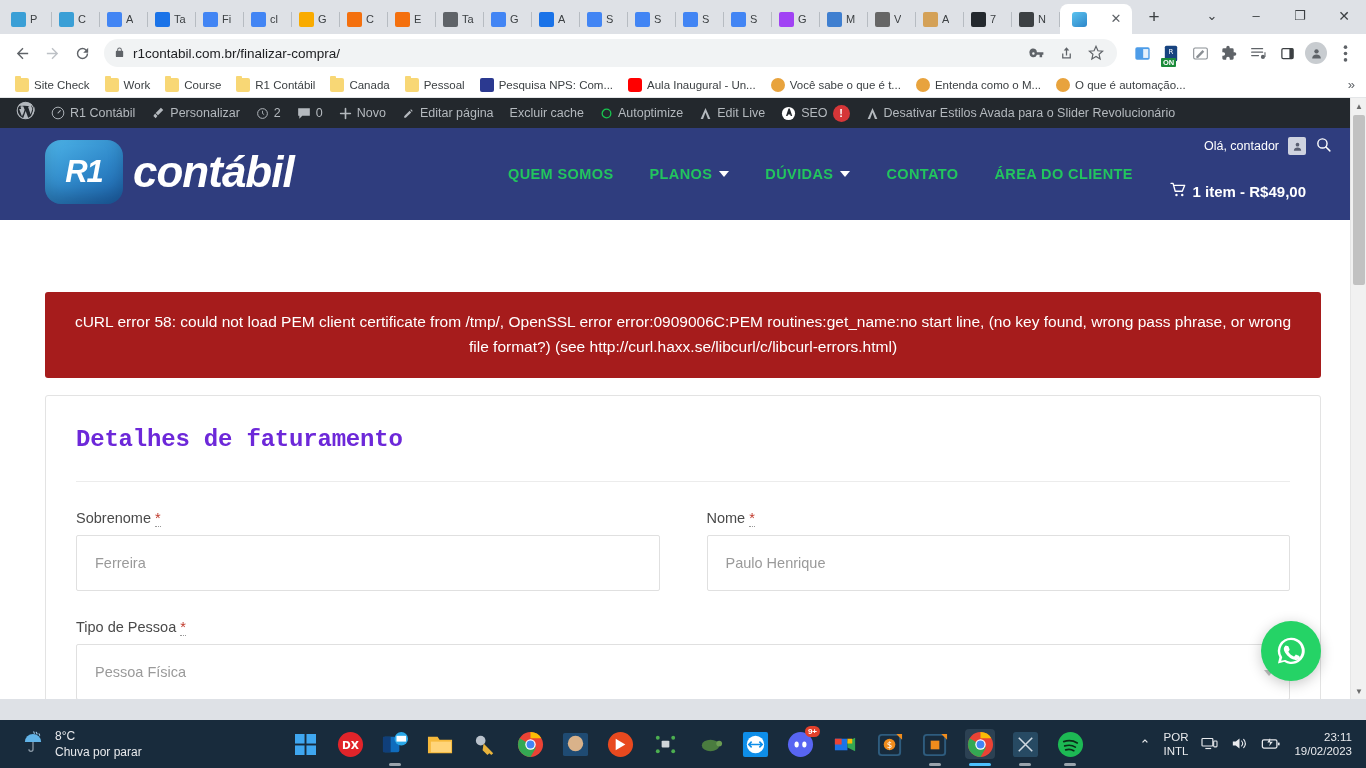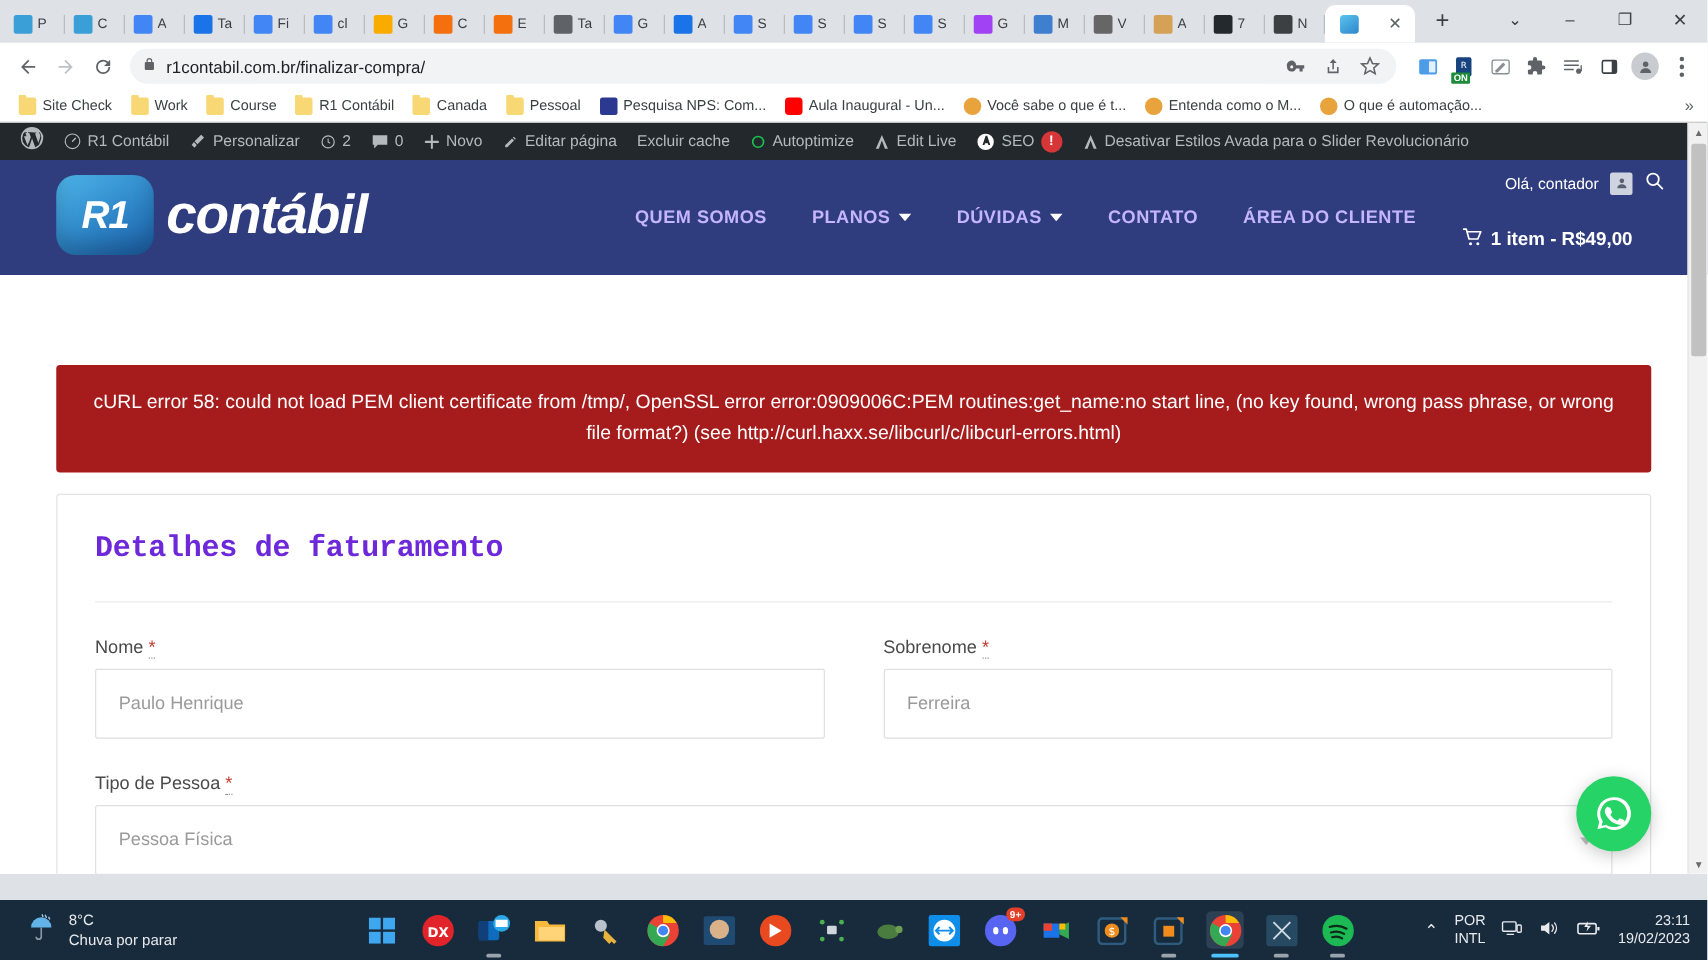--- a/index.html
+++ b/index.html
@@ -67,21 +67,21 @@
   
   .siteheader { background:#2f3d7e; height:92px; position:relative; }
   .logo { position:absolute; left:45px; top:12px; display:flex; align-items:center; gap:10px; }
   .logo-badge { width:78px; height:64px; border-radius:16px;
                 background:linear-gradient(150deg,#4db4e8 0%,#2e86c8 55%,#1b5fa8 100%);
                 display:flex; align-items:center; justify-content:center;
                 font-style:italic; font-weight:bold; color:#fff; font-size:31px; letter-spacing:-1px;
                 box-shadow:inset 0 -10px 16px rgba(0,0,0,.18); }
   .logo-text { color:#fff; font-size:44px; font-style:italic; font-weight:bold; letter-spacing:-1px; }
   .navmenu { position:absolute; left:490px; top:0; height:92px; display:flex; align-items:center; gap:0; }
-  .navlink { color:#c4b5fd; font-size:14.5px; font-weight:bold; letter-spacing:.4px; padding:0 18px;
+  .navlink { color:#22c55e; font-size:14.5px; font-weight:bold; letter-spacing:.4px; padding:0 18px;
              display:flex; align-items:center; gap:7px; white-space:nowrap; }
   .chev { width:0;height:0;border-left:5px solid transparent;border-right:5px solid transparent;border-top:6px solid #fff; }
   .headright { position:absolute; right:34px; top:8px; display:flex; align-items:center; gap:9px; color:#fff; font-size:12.5px; }
   .mini-avatar { width:18px; height:18px; background:#cfd3e0; border-radius:2px; display:flex; align-items:center; justify-content:center; font-size:11px; color:#5a5f72;}
   .search-ic { font-size:15px; }
   .cart { position:absolute; right:60px; top:54px; color:#fff; font-size:15px; font-weight:bold; display:flex; align-items:center; gap:6px; }
 
   
   .pagebody { background:#fff; padding:0 45px; }
   .errbox { margin-top:72px; background:#a61c1c; color:#fff; border-radius:3px;
@@ -568,31 +568,31 @@
     <div class="pagebody">
       <div class="errbox">cURL error 58: could not load PEM client certificate from /tmp/, OpenSSL error error:0909006C:PEM routines:get_name:no start line, (no key found, wrong pass phrase, or wrong file format?) (see http://curl.haxx.se/libcurl/c/libcurl-errors.html)</div>
 
       <div class="panel">
         <h2>Detalhes de faturamento</h2>
         <div class="rule"></div>
 
         <div class="formrow">
           <div class="field">
             <div class="flabel">
+              <span>Sobrenome</span>
+              <span class="req">*</span>
+            </div>
+            <div class="finput">Ferreira</div>
+          </div>
+          <div class="field">
+            <div class="flabel">
               <span>Nome</span>
               <span class="req">*</span>
             </div>
             <div class="finput">Paulo Henrique</div>
-          </div>
-          <div class="field">
-            <div class="flabel">
-              <span>Sobrenome</span>
-              <span class="req">*</span>
-            </div>
-            <div class="finput">Ferreira</div>
           </div>
         </div>
 
         <div class="formrow">
           <div class="field full">
             <div class="flabel">
               <span>Tipo de Pessoa</span>
               <span class="req">*</span>
             </div>
             <div class="fselect">

